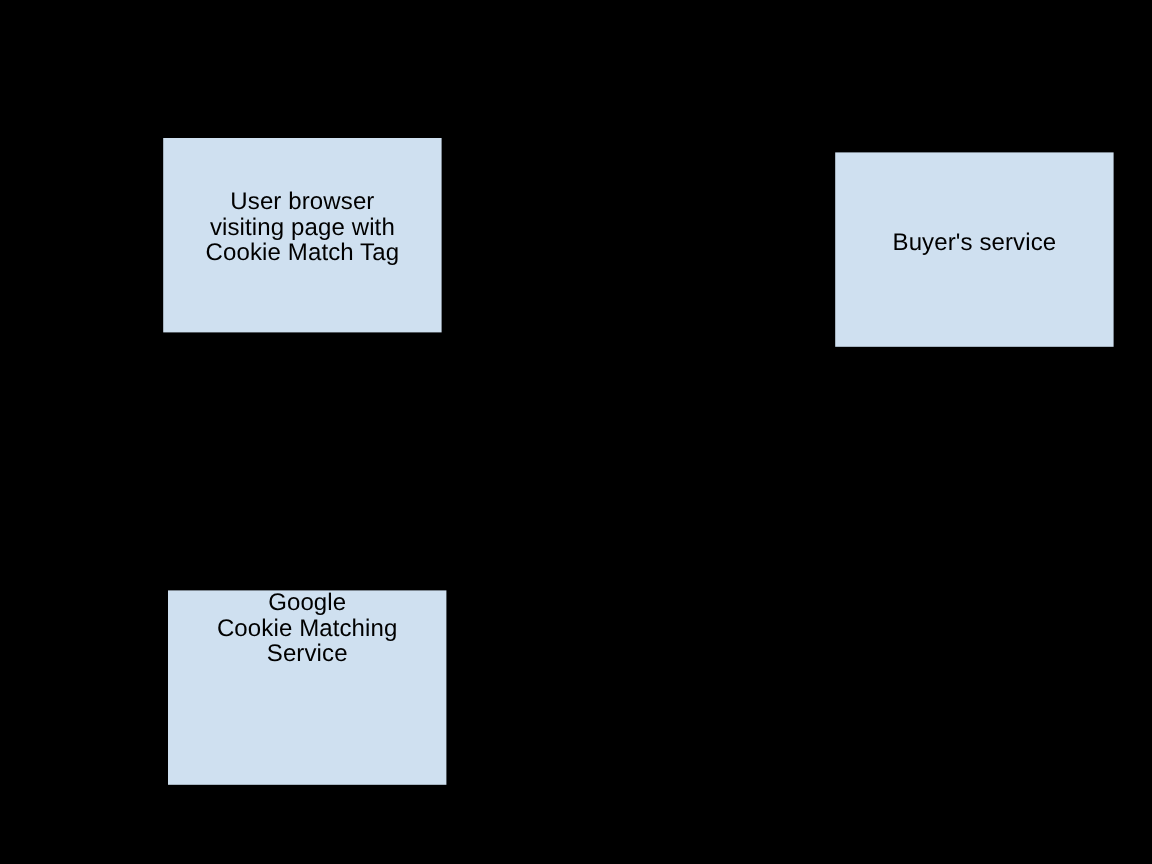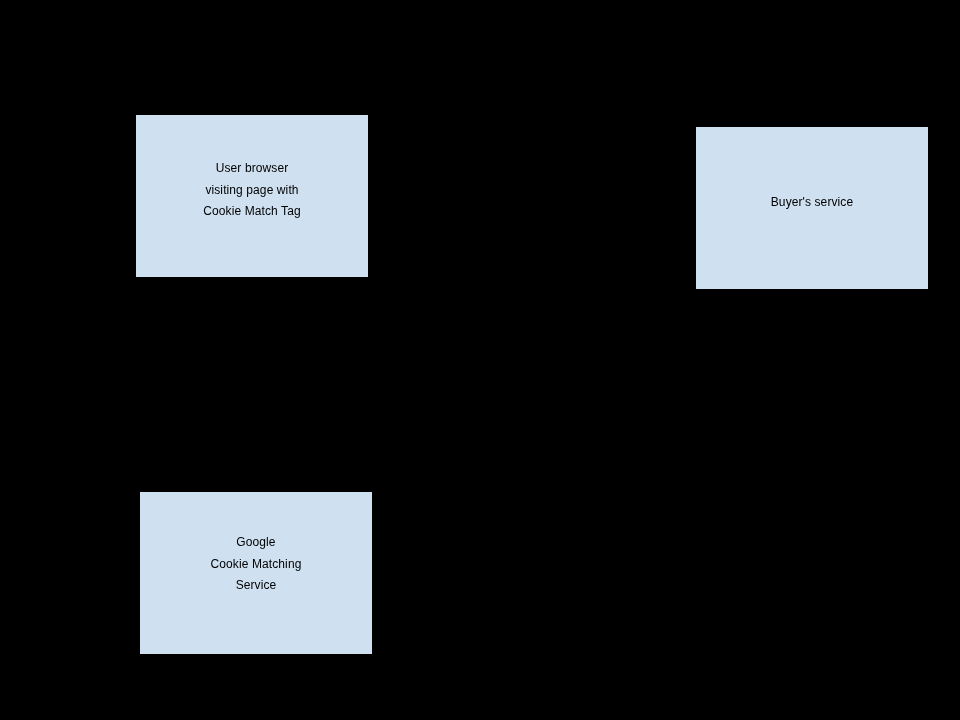--- a/index.html
+++ b/index.html
@@ -22,21 +22,21 @@
     position: absolute;
     box-sizing: border-box;
     background: #cfe0f0;
     display: flex;
     flex-direction: column;
     align-items: center;
     justify-content: flex-start;
   }
   .node-label {
     font-family: "Liberation Sans", sans-serif;
-    font-size: 12px;
+    font-size: 20px;
     line-height: 21.5px;
     color: #000000;
     text-align: center;
     white-space: pre-line;
     font-weight: normal;
     letter-spacing: 0.1px;
     width: 100%;
     padding: 0 6px;
     box-sizing: border-box;
   }
@@ -50,18 +50,18 @@
     <div class="node-label" style="margin-top: 43px; color: rgb(0, 0, 0);">User browser
 visiting page with
 Cookie Match Tag</div>
   </div>
 
   <div class="node" style="left: 696px; top: 115px; width: 232px; height: 162px; background: rgb(207, 224, 240); margin-top: 12px;">
     <div class="node-label" style="margin-top: 65px; color: rgb(0, 0, 0);">Buyer's service</div>
   </div>
 
   <div class="node" style="left: 140px; top: 492px; width: 232px; height: 162px; background: rgb(207, 224, 240);">
-    <div class="node-label" style="margin-top: 40px; color: rgb(0, 0, 0);">Google
+    <div class="node-label" style="color: rgb(0, 0, 0);">Google
 Cookie Matching
 Service</div>
   </div>
 
 </div>
 
 </body></html>

